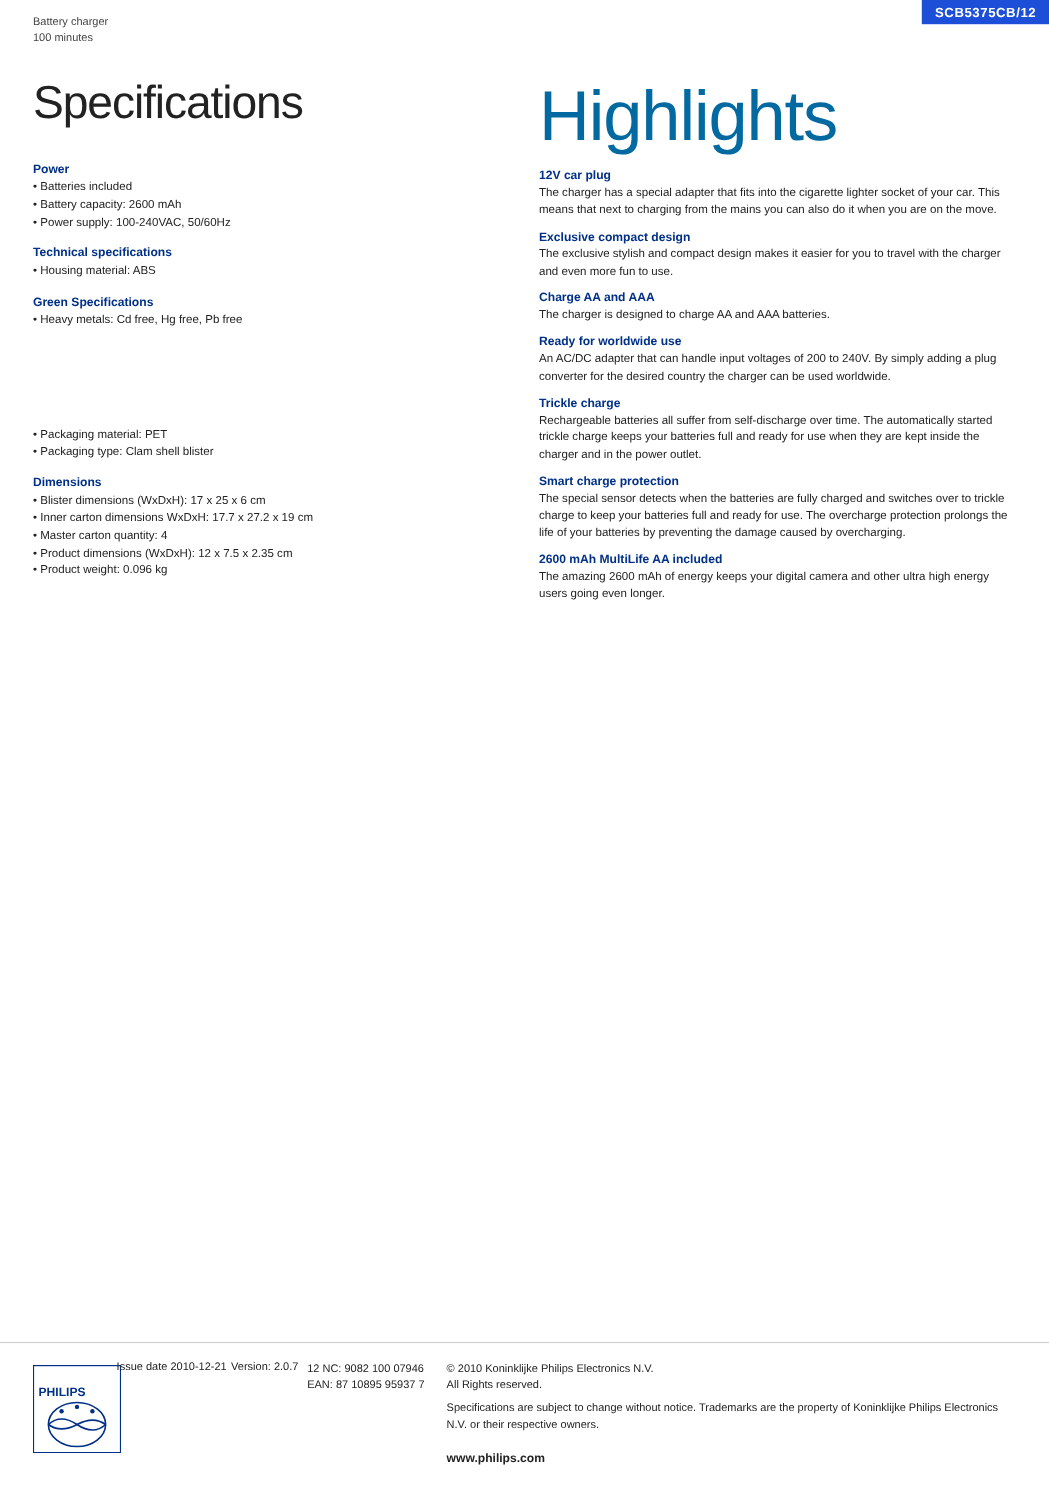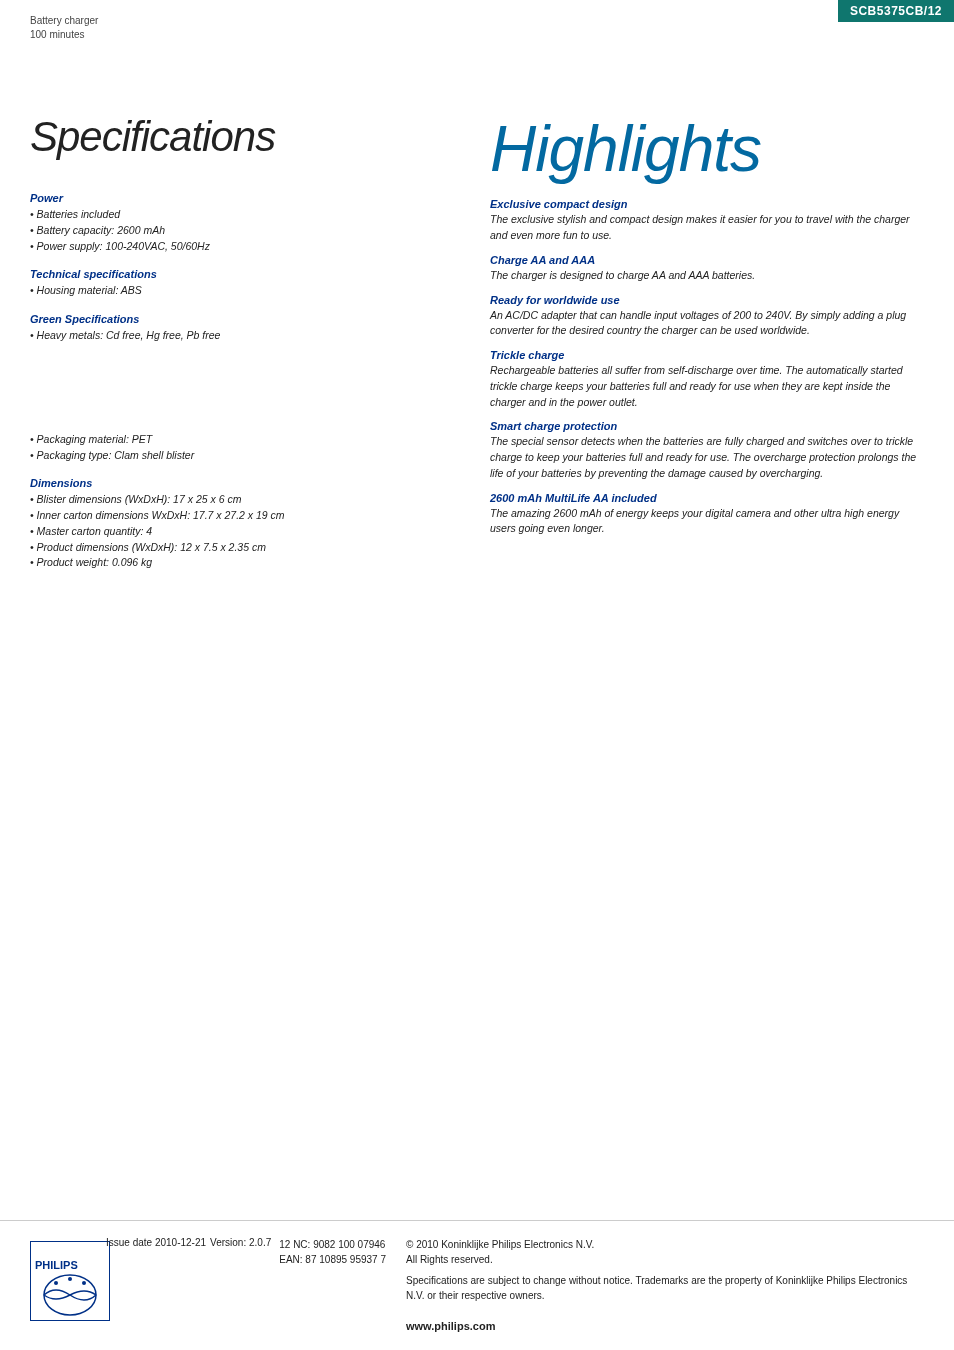--- a/index.html
+++ b/index.html
@@ -11,21 +11,21 @@
       width: 954px;
       min-height: 1350px;
       position: relative;
     }
 
     
     .header-bar {
       position: absolute;
       top: 0;
       right: 0;
-      background: #0f766e;
+      background: #1d4ed8;
       color: #fff;
       font-size: 12px;
       font-weight: bold;
       padding: 4px 12px;
       letter-spacing: 0.5px;
     }
 
     
     .product-label {
       position: absolute;
@@ -33,23 +33,22 @@
       left: 30px;
       font-size: 10px;
       color: #444;
       line-height: 1.4;
     }
 
     
     .main-layout {
       display: flex;
       flex-direction: row;
-      margin-top: 16px;
-      padding-top: 88px;
-      font-style: italic;
+      margin-top: 0;
+      padding-top: 60px;
     }
 
     
     .left-col {
       width: 470px;
       padding: 10px 30px 20px 30px;
     }
 
     
     .right-col {
@@ -241,20 +240,24 @@
           <li>Product dimensions (WxDxH): 12 x 7.5 x 2.35 cm</li>
           <li>Product weight: 0.096 kg</li>
         </ul>
       </div>
     </div>
   </div>
 
   <div class="right-col">
     <div class="highlights-title">Highlights</div>
 
+    <div class="highlight-section">
+      <div class="highlight-heading">12V car plug</div>
+      <div class="highlight-text">The charger has a special adapter that fits into the cigarette lighter socket of your car. This means that next to charging from the mains you can also do it when you are on the move.</div>
+    </div>
 
     <div class="highlight-section">
       <div class="highlight-heading">Exclusive compact design</div>
       <div class="highlight-text">The exclusive stylish and compact design makes it easier for you to travel with the charger and even more fun to use.</div>
     </div>
 
     <div class="highlight-section">
       <div class="highlight-heading">Charge AA and AAA</div>
       <div class="highlight-text">The charger is designed to charge AA and AAA batteries.</div>
     </div>

